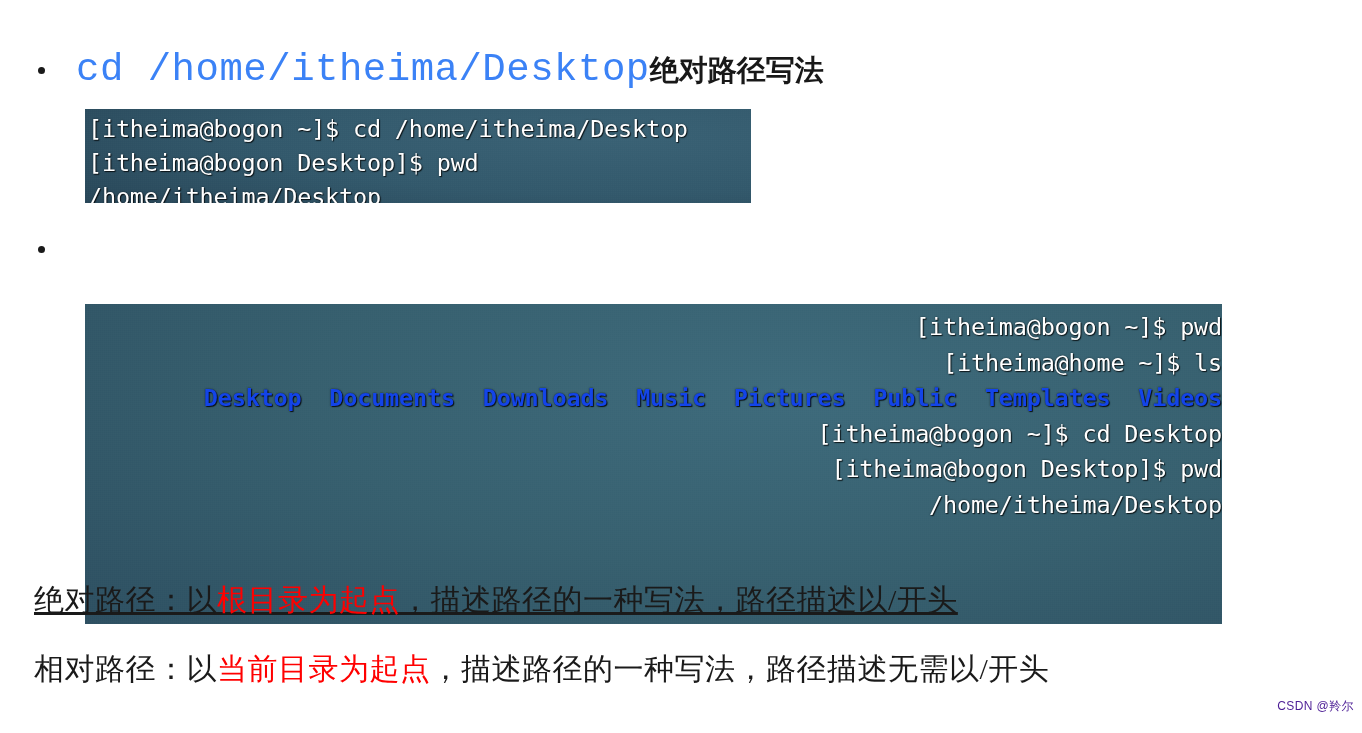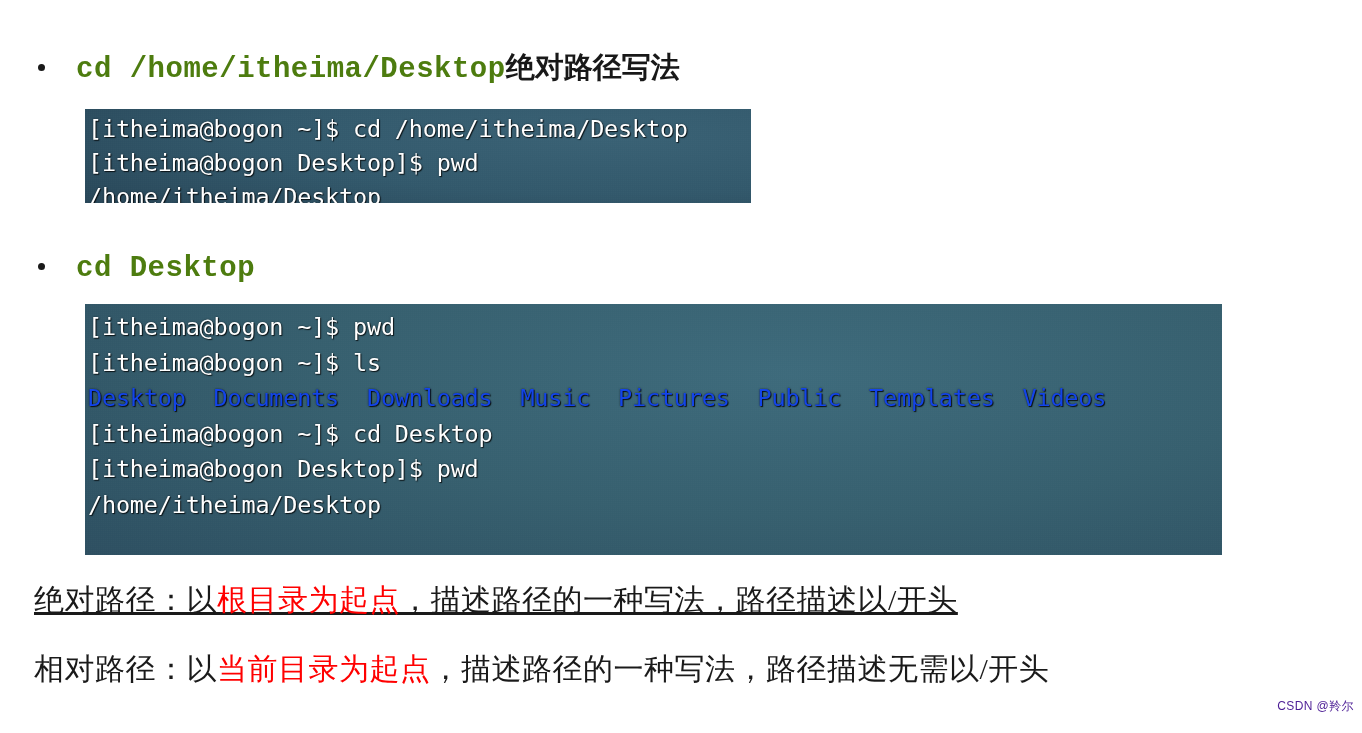--- a/index.html
+++ b/index.html
@@ -30,24 +30,23 @@
     border-radius: 50%;
     background: #1a1a1a;
     display: inline-block;
     position: relative;
     top: -6px;
     margin-right: 31px;
     flex: none;
   }
   .cmd-text {
     font-family: "Liberation Mono", "DejaVu Sans Mono", monospace;
-    font-size: 29px;
+    font-size: 39px;
     letter-spacing: 0.5px;
-    color: #4d7c0f;
-    font-weight: bold;
+    color: #3b82f6;
   }
   .cn-text {
     font-family: "Liberation Serif", "DejaVu Serif", serif;
     font-size: 29px;
     color: #181818;
     font-weight: bold;
   }
 
   #bullet-1 { left: 38px; top: 48px; }
   #bullet-2 { left: 38px; top: 252px; }
@@ -73,21 +72,21 @@
   .term-lines {
     position: relative;
     z-index: 2;
   }
   .term-line {
     white-space: pre;
     text-shadow: 1px 1px 1px rgba(0,0,0,.75), 0 0 2px rgba(0,0,0,.5);
   }
   .dirblue {
     color: #1344e8;
-    font-weight: normal;
+    font-weight: bold;
     text-shadow: 1px 1px 1px rgba(0,0,0,.8), 0 0 2px rgba(0,0,0,.6);
   }
 
   
   #terminal-1 {
     left: 85px;
     top: 109px;
     width: 666px;
     height: 94px;
     background:
@@ -99,24 +98,25 @@
     font-size: 23.5px;
     line-height: 34px;
     letter-spacing: -0.2px;
   }
 
   
   #terminal-2 {
     left: 85px;
     top: 304px;
     width: 1137px;
-    height: 251px;
+    height: 320px;
     background:
       radial-gradient(120% 160% at 62% 28%, #3e6b7c 0%, #37606f 35%, #2e5062 68%, #23404f 100%),
       linear-gradient(150deg, #1c3243 0%, #38636f 55%, #2a4a5c 100%);
+    text-align: right;
   }
   #terminal-2 .term-lines {
     padding: 6px 0 0 3px;
     font-size: 23.5px;
     line-height: 35.5px;
     letter-spacing: -0.2px;
   }
 
   
   .note {
@@ -156,29 +156,28 @@
   <div class="bg-noise"></div>
   <div class="term-lines">
     <div class="term-line">[itheima@bogon ~]$ cd /home/itheima/Desktop</div>
     <div class="term-line">[itheima@bogon Desktop]$ pwd</div>
     <div class="term-line">/home/itheima/Desktop</div>
   </div>
 </div>
 
 <div class="bullet-line" id="bullet-2">
   <span class="bullet-dot"></span>
-  <span class="cmd-text">cd Desktop</span>
   <span class="gap"></span>
 </div>
 
 <div class="terminal" id="terminal-2">
   <div class="bg-noise"></div>
   <div class="term-lines">
     <div class="term-line">[itheima@bogon ~]$ pwd</div>
-    <div class="term-line">[itheima@bogon ~]$ ls</div>
+    <div class="term-line">[itheima@home ~]$ ls</div>
     <div class="term-line dirblue">Desktop  Documents  Downloads  Music  Pictures  Public  Templates  Videos</div>
     <div class="term-line">[itheima@bogon ~]$ cd Desktop</div>
     <div class="term-line">[itheima@bogon Desktop]$ pwd</div>
     <div class="term-line">/home/itheima/Desktop</div>
   </div>
 </div>
 
 <div class="note" id="note-1">
   <span>绝对路径：以</span><span class="hl">根目录为起点</span><span>，描述路径的一种写法，路径描述以/开头</span>
 </div>

